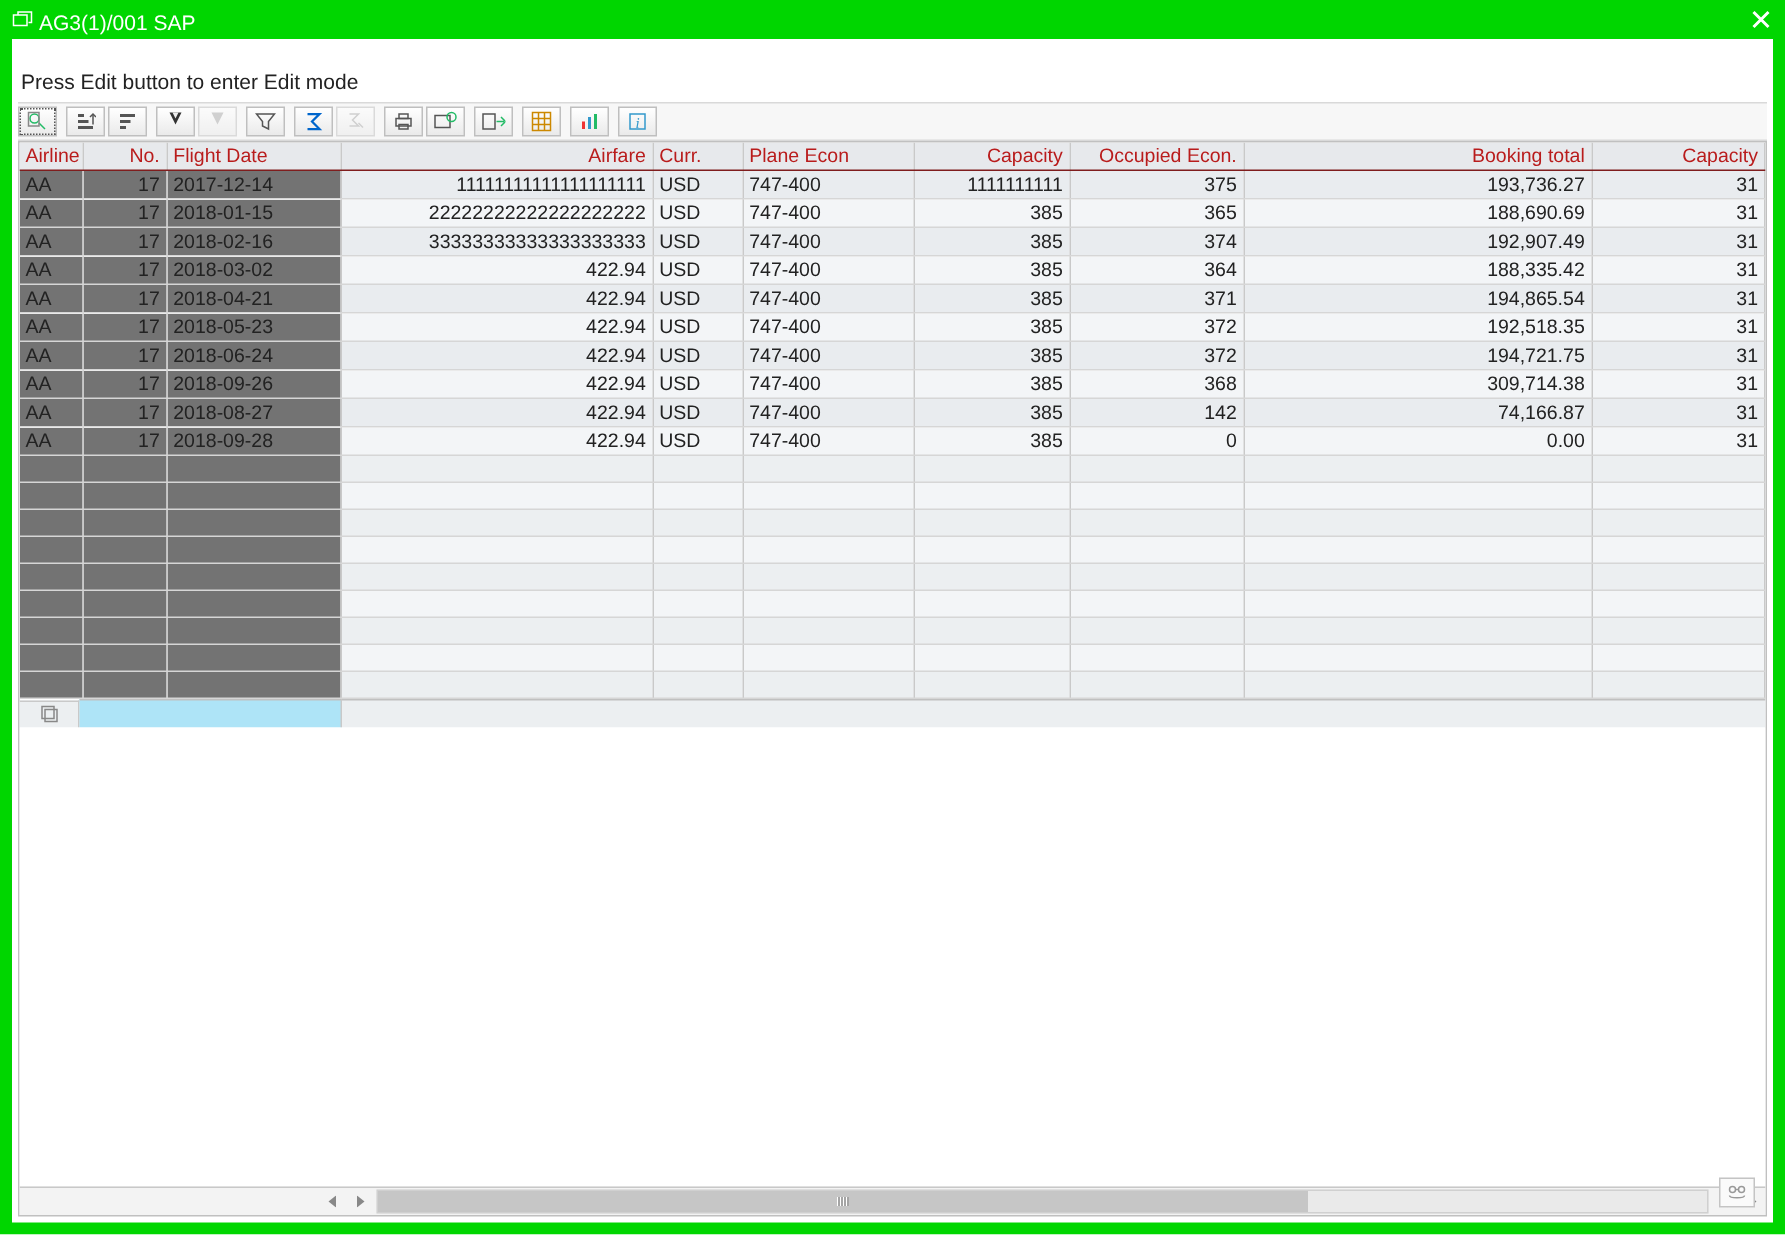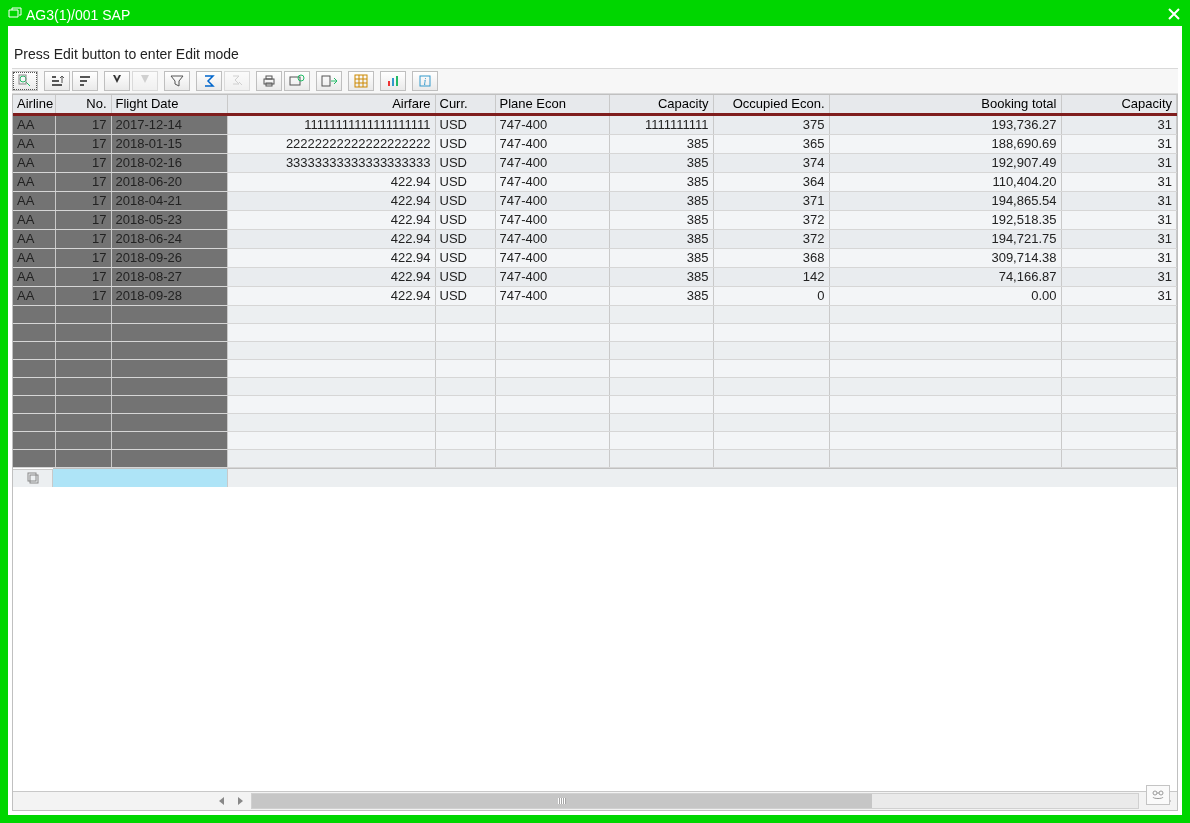--- a/index.html
+++ b/index.html
@@ -113,23 +113,23 @@
     padding: 0 4px;
     height: 18px;
     line-height: 18px;
     box-sizing: border-box;
     overflow: hidden;
     white-space: nowrap;
   }
   .grid th {
     background: #e7e9ec;
     font-weight: normal;
-    color: #000000;
+    color: #b91c1c;
     text-align: left;
-    border-bottom: 3px solid #7f1d1d;
+    border-bottom: 1px solid #7f1d1d;
   }
   .grid th.ra, .grid td.ra { text-align: right; }
   .grid td.key { background: #737373; }
   .grid tbody tr:nth-child(even) td:not(.key) { background: #f3f5f7; }
   .grid tbody tr:nth-child(odd) td:not(.key) { background: #e9ecef; }
 
   .grid tbody tr.empty td:not(.key) { background: #eceff1; }
   .grid tbody tr.empty:nth-child(even) td:not(.key) { background: #f3f5f7; }
 
   
@@ -417,27 +417,27 @@
               <td>USD</td>
               <td>747-400</td>
               <td class="ra">385</td>
               <td class="ra">374</td>
               <td class="ra">192,907.49</td>
               <td class="ra">31</td>
             </tr>
             <tr>
               <td class="key">AA</td>
               <td class="ra key">17</td>
-              <td class="key">2018-06-20</td>
+              <td class="key">2018-03-02</td>
               <td class="ra">422.94</td>
               <td>USD</td>
               <td>747-400</td>
               <td class="ra">385</td>
               <td class="ra">364</td>
-              <td class="ra">110,404.20</td>
+              <td class="ra">188,335.42</td>
               <td class="ra">31</td>
             </tr>
             <tr>
               <td class="key">AA</td>
               <td class="ra key">17</td>
               <td class="key">2018-04-21</td>
               <td class="ra">422.94</td>
               <td>USD</td>
               <td>747-400</td>
               <td class="ra">385</td>

